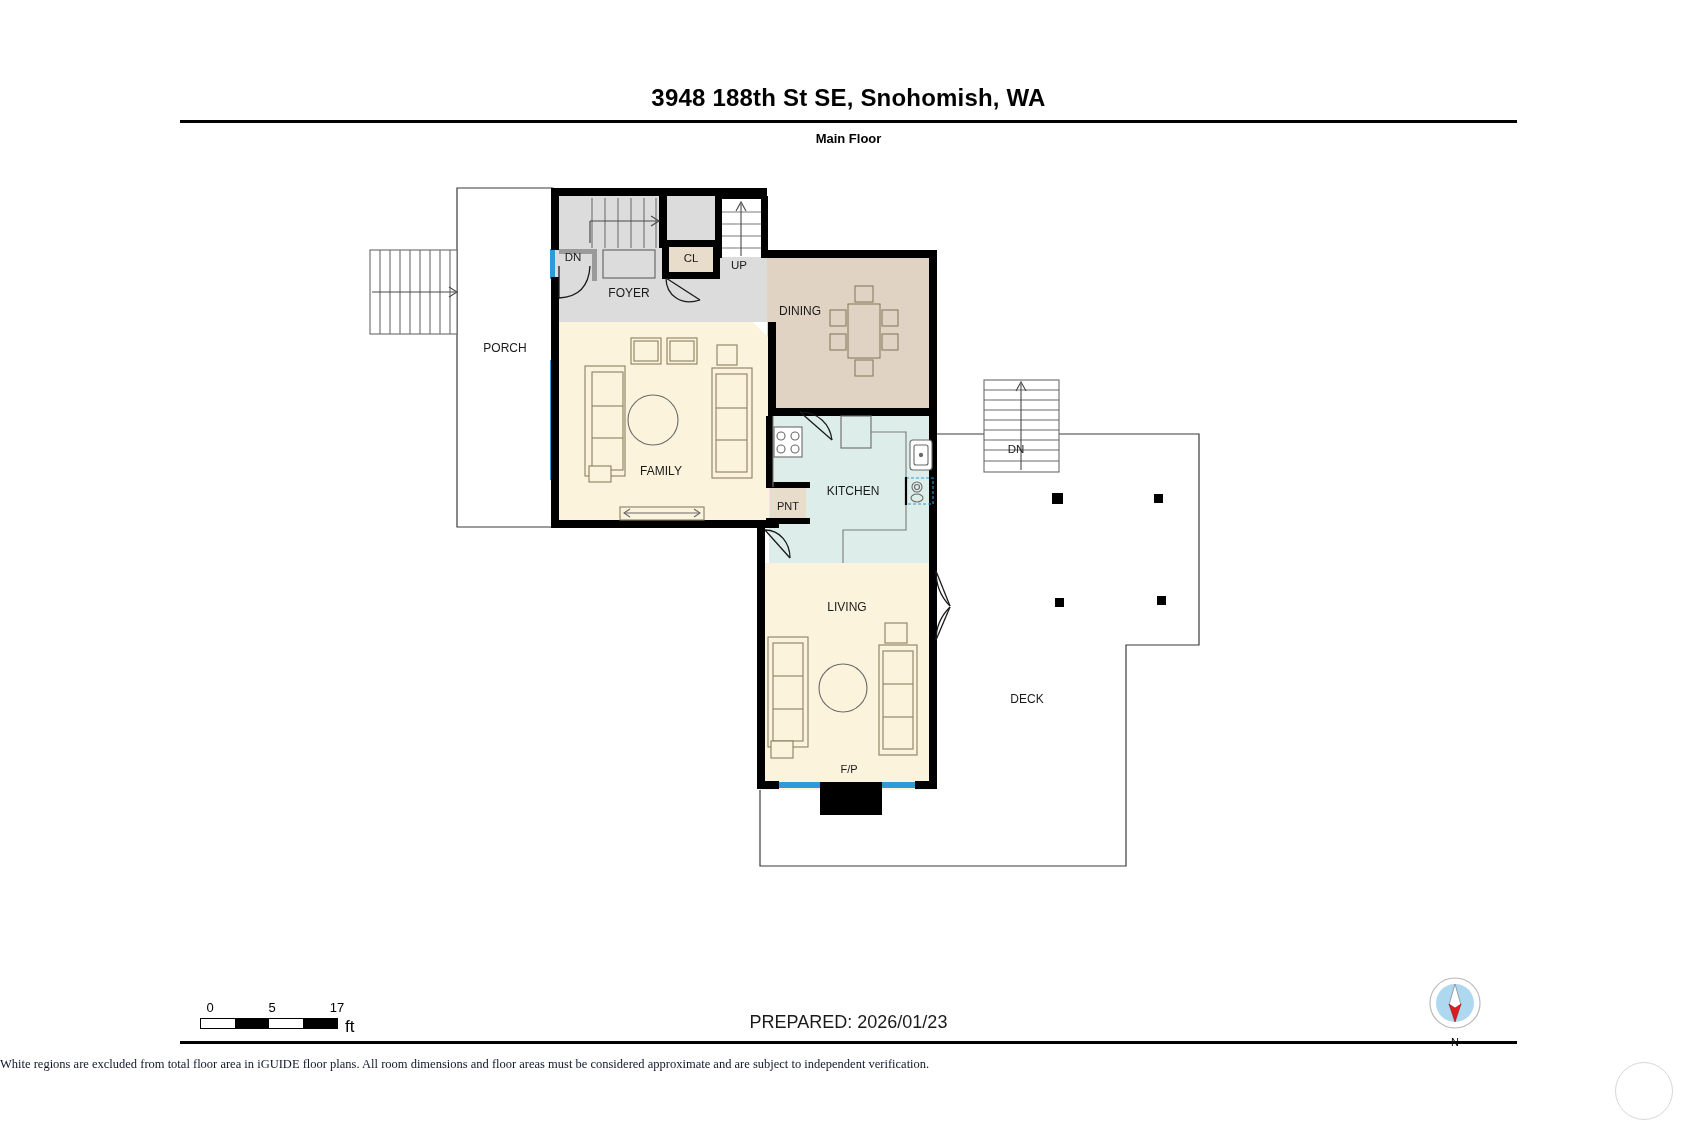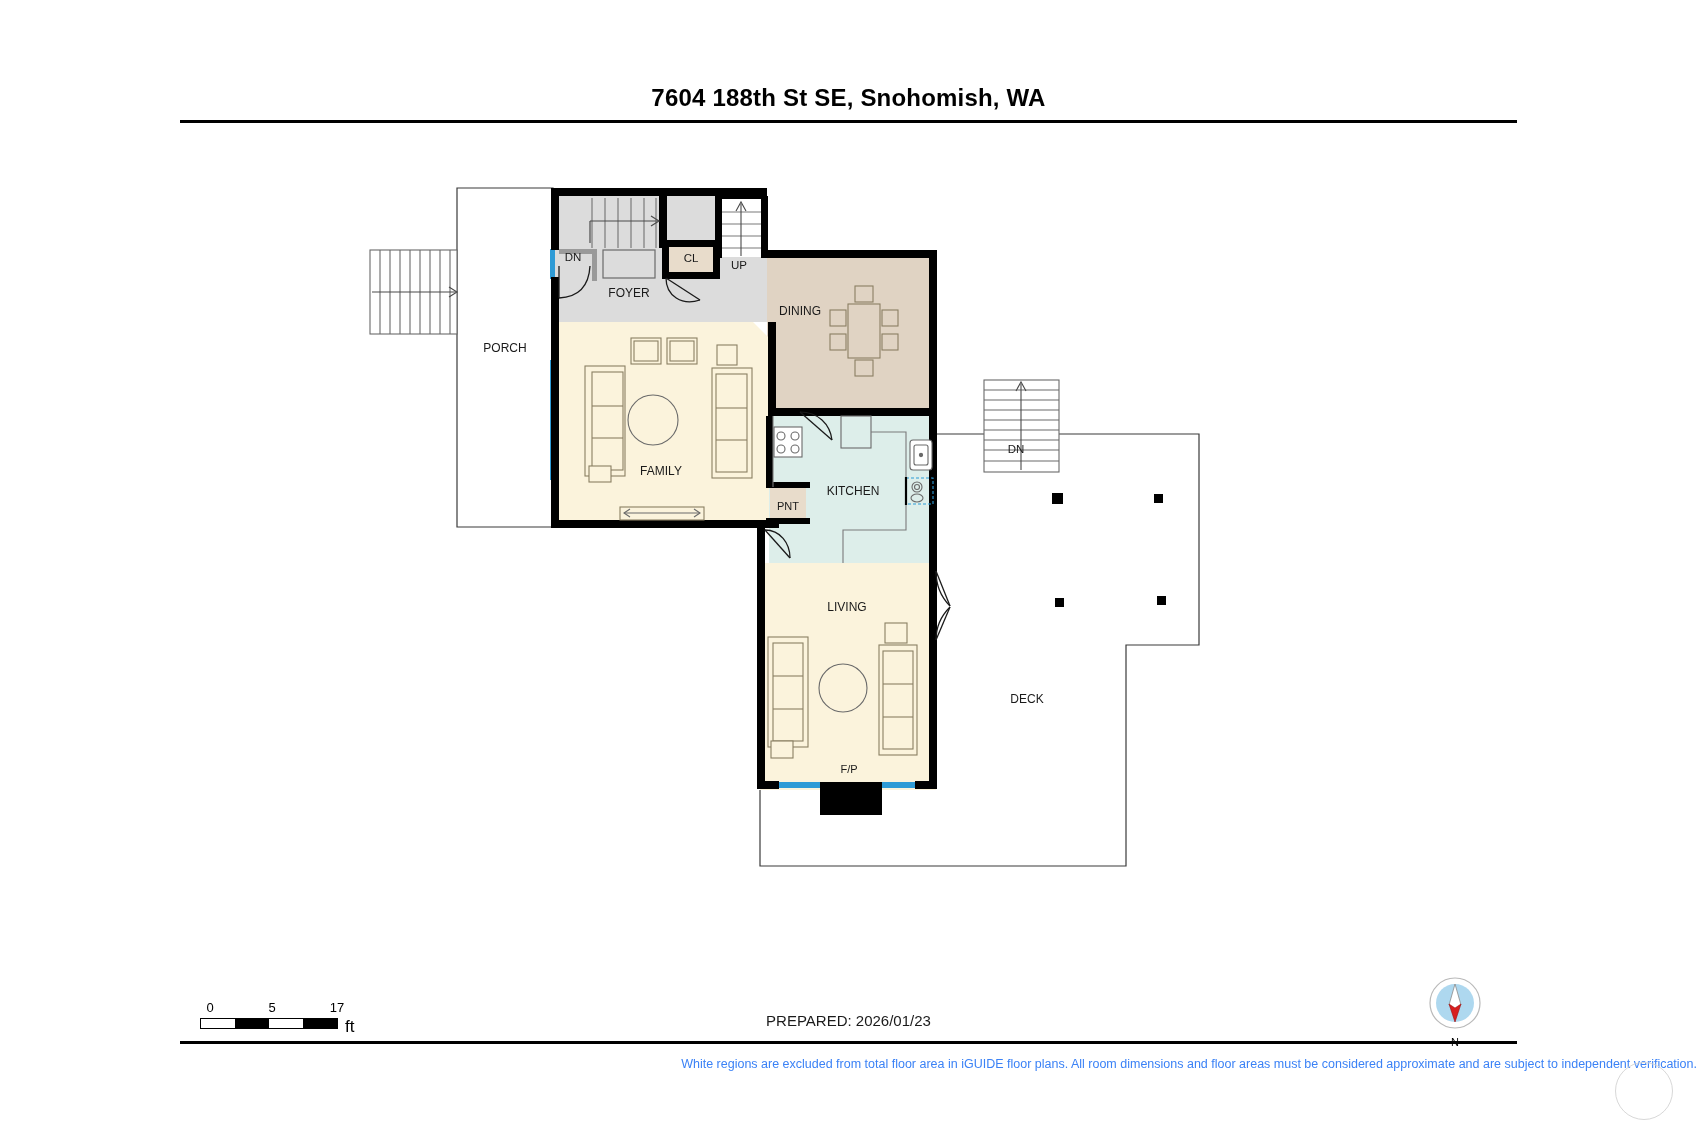--- a/index.html
+++ b/index.html
@@ -100,21 +100,21 @@
     font-size: 17px;
     color: #000;
   }
 
   .prepared {
     position: absolute;
     left: 0;
     right: 0;
     top: 1012px;
     text-align: center;
-    font-size: 15px;
+    font-size: 18px;
     color: #1a1a1a;
   }
 
   .compass {
     position: absolute;
     left: 1427px;
     top: 975px;
     width: 56px;
     text-align: center;
   }
@@ -130,44 +130,46 @@
     right: 180px;
     top: 1041px;
     height: 3px;
     background: #000;
   }
   .disclaimer {
     position: absolute;
     left: 0;
     right: 0;
     top: 1057px;
-    text-align: right;
+    text-align: left;
     font-size: 12.5px;
-    color: #3b82f6;
+    color: #0f172a;
+    font-family: Liberation Serif, serif;
   }
   .corner-arc {
     position: absolute;
     right: 24px;
     bottom: 10px;
     width: 56px;
     height: 56px;
     border: 1.3px solid #d8d8d8;
     border-radius: 50%;
   }
   .room-label {
     font-family: "Liberation Sans", sans-serif;
   }
 </style>
 </head>
 <body>
 
 <div class="page">
 
-  <div class="title">7604 188th St SE, Snohomish, WA</div>
+  <div class="title">3948 188th St SE, Snohomish, WA</div>
   <div class="rule-top"></div>
+  <div class="subtitle">Main Floor</div>
 
   <svg class="plan" viewBox="0 0 1697 1000" width="1697" height="1000" xmlns="http://www.w3.org/2000/svg">
 
     <defs>
       <g id="chairH">
         <rect x="0" y="0" width="17" height="15" fill="none" stroke="#8a7f63" stroke-width="1.1"></rect>
       </g>
     </defs>
 
     <path d="M457,188 L553,188 L553,527 L457,527 Z" fill="#ffffff" stroke="#3a3a3a" stroke-width="1.2"></path>

